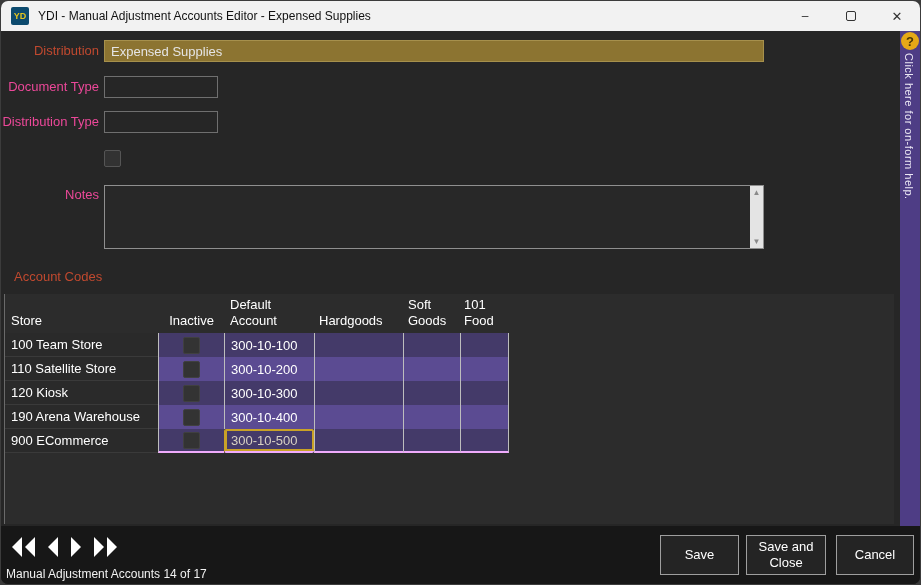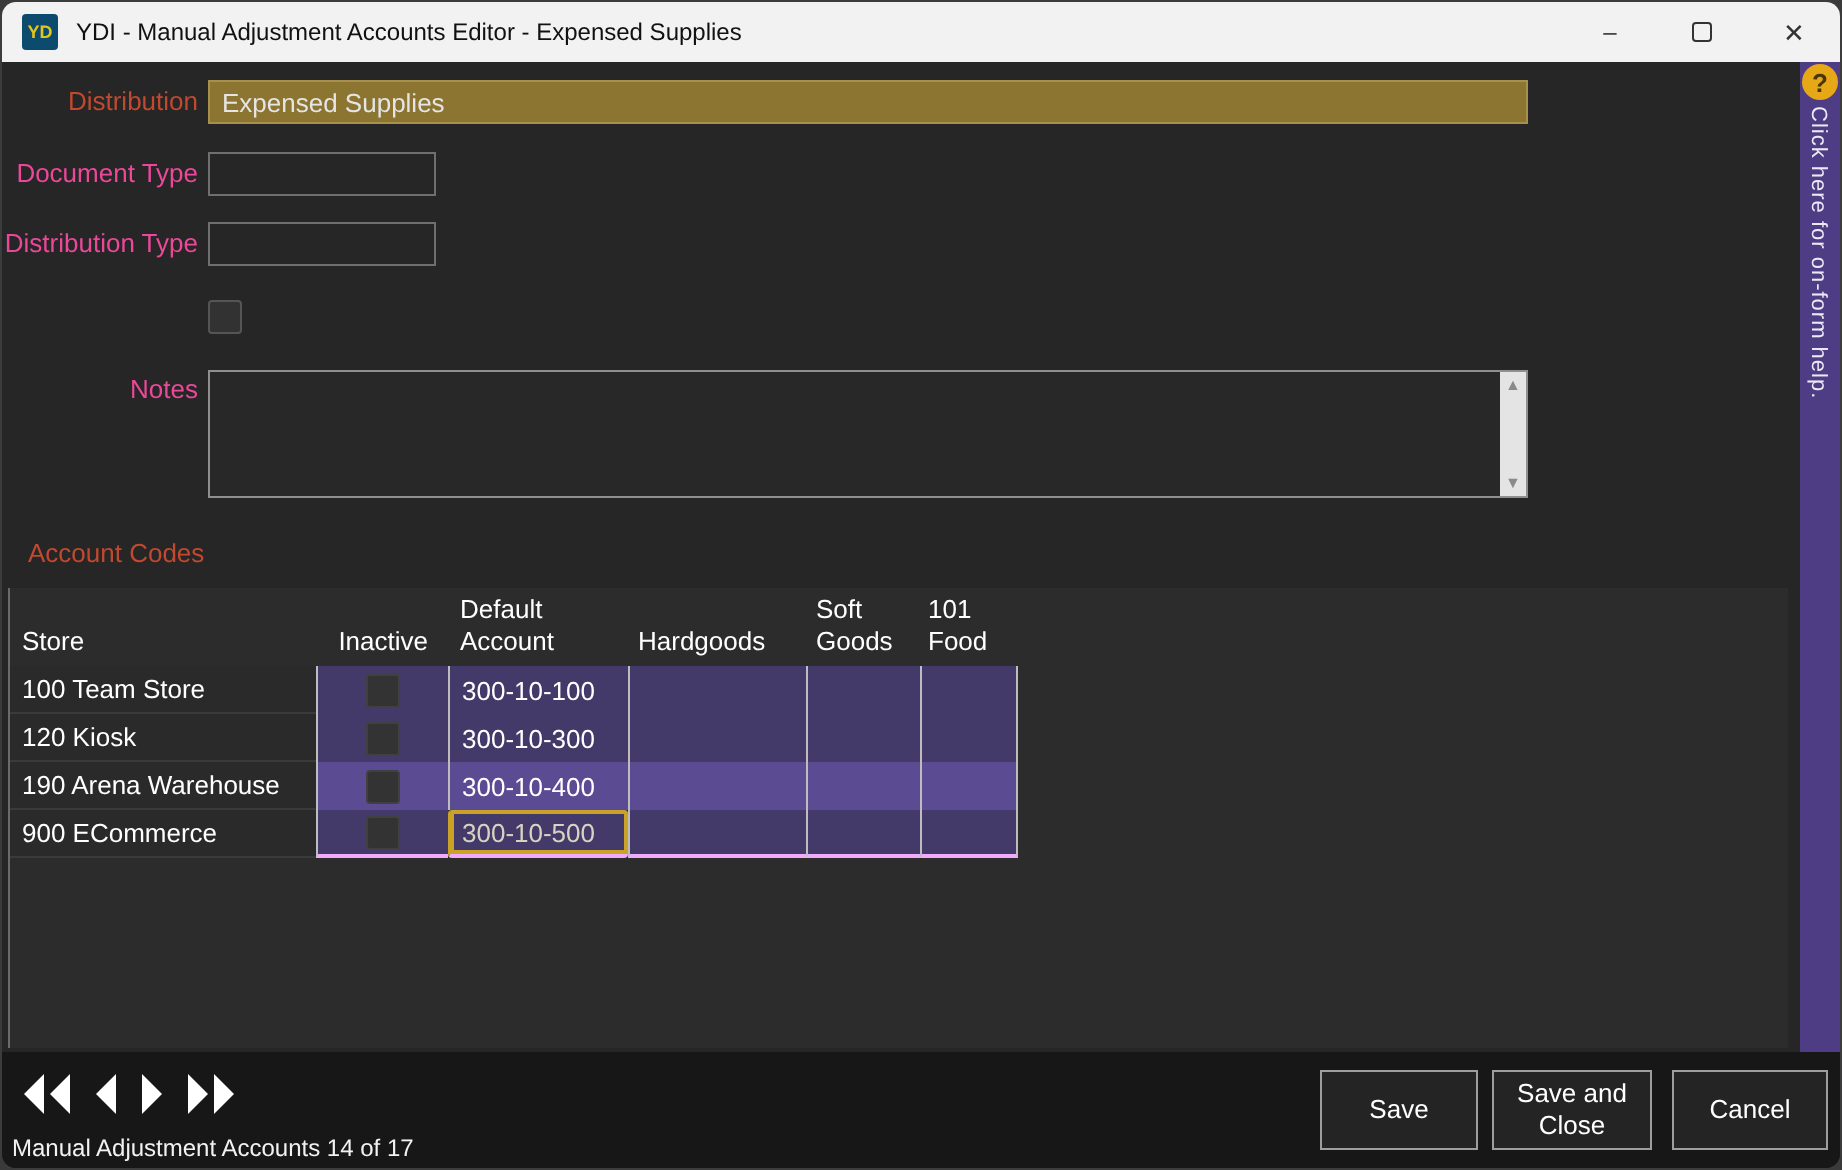--- a/index.html
+++ b/index.html
@@ -142,20 +142,30 @@
           <div class="grid-row dk">
             <div class="cell col-store store-cell">100 Team Store</div>
             <div class="cell col-inactive pcell">
               <span class="grid-checkbox"></span>
             </div>
             <div class="cell col-default pcell">300-10-100</div>
             <div class="cell col-hard pcell"></div>
             <div class="cell col-soft pcell"></div>
             <div class="cell col-food pcell"></div>
           </div>
+          <div class="grid-row lt">
+            <div class="cell col-store store-cell">110 Satellite Store</div>
+            <div class="cell col-inactive pcell">
+              <span class="grid-checkbox"></span>
+            </div>
+            <div class="cell col-default pcell">300-10-200</div>
+            <div class="cell col-hard pcell"></div>
+            <div class="cell col-soft pcell"></div>
+            <div class="cell col-food pcell"></div>
+          </div>
           <div class="grid-row dk">
             <div class="cell col-store store-cell">120 Kiosk</div>
             <div class="cell col-inactive pcell">
               <span class="grid-checkbox"></span>
             </div>
             <div class="cell col-default pcell">300-10-300</div>
             <div class="cell col-hard pcell"></div>
             <div class="cell col-soft pcell"></div>
             <div class="cell col-food pcell"></div>
           </div>

